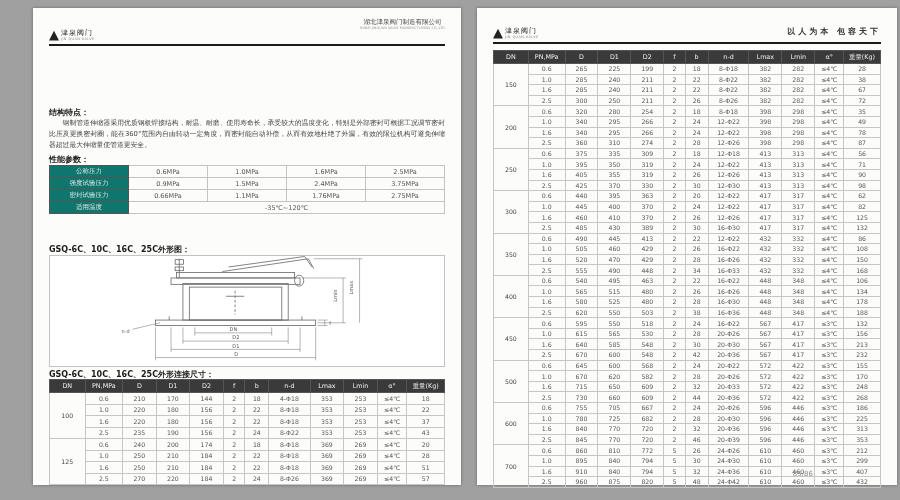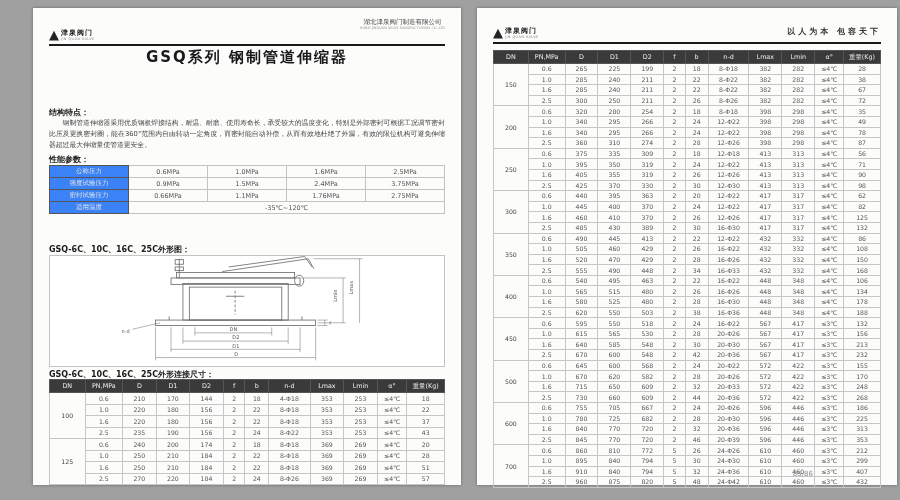--- a/index.html
+++ b/index.html
@@ -13,40 +13,40 @@
   .page{position:absolute;top:8px;height:477px;background:#fcfcfb;box-shadow:0 0 3px rgba(0,0,0,.35);}
   .page-left{left:33px;width:428px;}
   .page-right{left:477px;width:420px;}
   .content{position:absolute;left:16px;right:16px;top:0;bottom:0;}
 
   
   .phead{position:absolute;top:10px;left:0;right:0;height:26px;border-bottom:2px solid #1a1a1a;}
   .logo{position:absolute;left:0;bottom:3px;display:flex;align-items:center;gap:2px;}
   .logo .tri{font-size:13px;line-height:13px;color:#222;}
   .logo .ltxt{display:flex;flex-direction:column;}
-  .logo .l1{font-size:7px;font-weight:bold;color:#222;letter-spacing:1px;line-height:8px;}
+  .logo .l1{font-size:7px;font-weight:normal;color:#222;letter-spacing:1px;line-height:8px;}
   .logo .l2{font-size:3.5px;color:#888;line-height:4px;letter-spacing:.4px;}
   .company{position:absolute;right:0;bottom:14px;text-align:center;}
   .company .c1{font-size:6.5px;color:#444;line-height:8px;}
   .company .c2{font-size:3.5px;color:#999;line-height:4px;}
   .slogan{position:absolute;right:0;bottom:5px;font-size:8px;font-weight:bold;color:#333;letter-spacing:3px;}
 
   
   .doc-title{position:absolute;top:40px;left:0;right:0;text-align:center;font-size:15px;font-weight:bold;color:#1a1a1a;letter-spacing:2px;}
   .para{position:absolute;left:0;right:0;font-size:6.8px;line-height:11px;color:#444;text-align:justify;}
   .para.indent{text-indent:2em;}
   .intro{top:68px;}
   .sec-head{position:absolute;left:0;font-size:8px;font-weight:bold;color:#1a1a1a;}
   .features-head{top:99px;}
   .features{top:110px;}
   .params-head{top:146px;}
 
   
   .params-table{position:absolute;top:157px;left:0;right:0;border-collapse:collapse;table-layout:fixed;width:100%;font-size:6.5px;}
-  .params-table th{background:#3b82f6;color:#e8e8e8;font-weight:normal;border:1px solid #555;height:11px;padding:0;}
+  .params-table th{background:#0f766e;color:#e8e8e8;font-weight:normal;border:1px solid #555;height:11px;padding:0;}
   .params-table td{border:1px solid #c3c3c3;text-align:center;color:#555;height:11px;padding:0;}
 
   
   .drawing-head{top:236px;}
   .drawing-box{position:absolute;top:247px;left:0;right:0;height:110px;border:1px solid #c3c3c3;background:#fff;}
   .drawing-box svg{display:block;margin:0 auto;}
   .dims-head{top:361px;}
 
   
   .dim-table{border-collapse:collapse;table-layout:fixed;font-size:6.2px;}
@@ -78,21 +78,20 @@
             <span class="l1">津泉阀门</span>
             <span class="l2">JIN QUAN VALVE</span>
           </span>
         </div>
         <div class="company">
           <div class="c1">湖北津泉阀门制造有限公司</div>
           <div class="c2">HUBEI JINQUAN VALVE MANUFACTURING CO.,LTD</div>
         </div>
       </div>
 
-      <div class="doc-title">GSQ系列 钢制管道伸缩器</div>
 
 
       <div class="sec-head features-head">结构特点：</div>
       <div class="para indent features">钢制管道伸缩器采用优质钢板焊接结构，耐温、耐磨、使用寿命长，承受较大的温度变化，特别是外部密封可根据工况调节密封比压及更换密封圈，能在360°范围内自由转动一定角度，而密封能自动补偿，从而有效地杜绝了外漏，有效的限位机构可避免伸缩器超过最大伸缩量使管道更安全。</div>
 
       <div class="sec-head params-head">性能参数：</div>
 
       <table class="params-table">
         <colgroup>
             <col style="width:20%">

